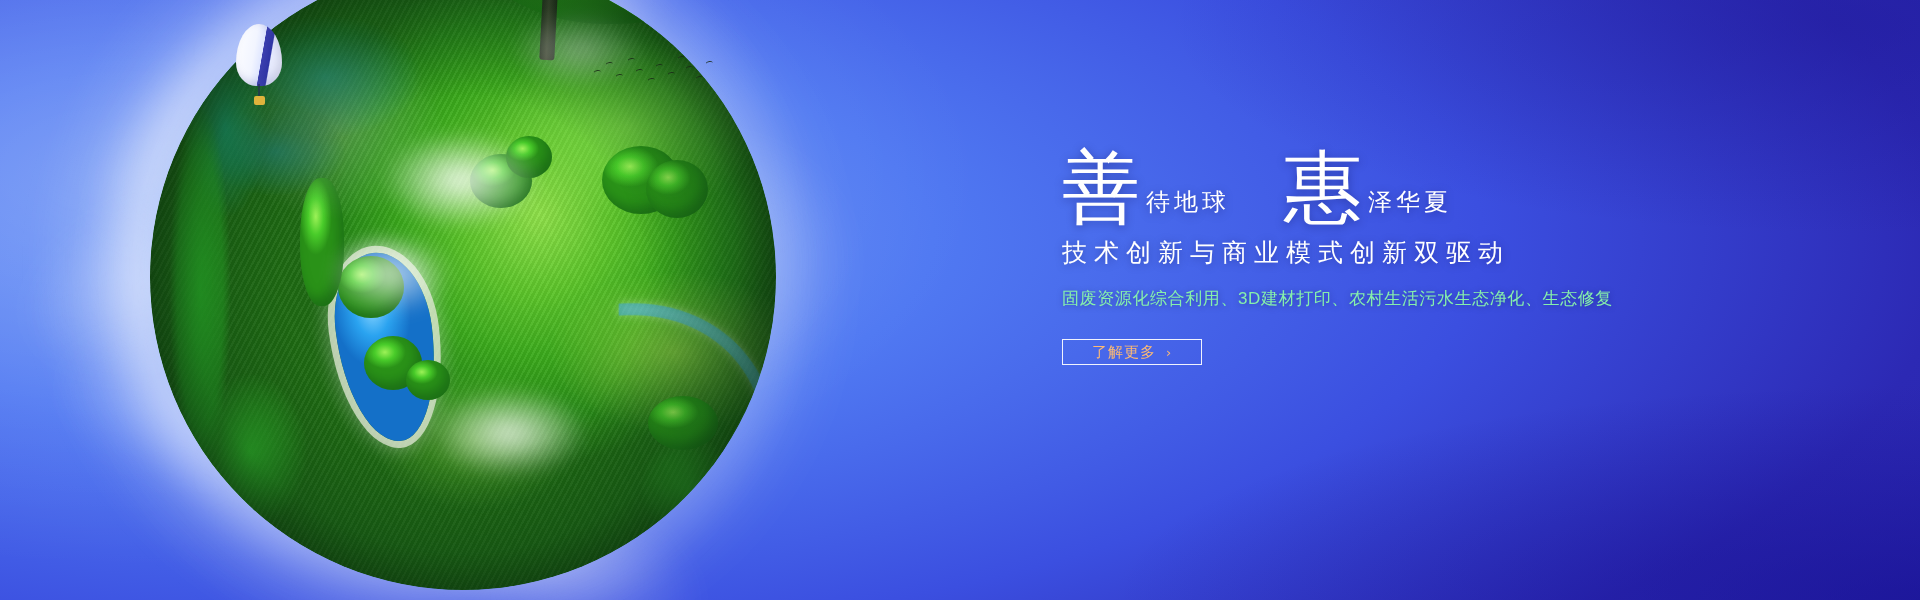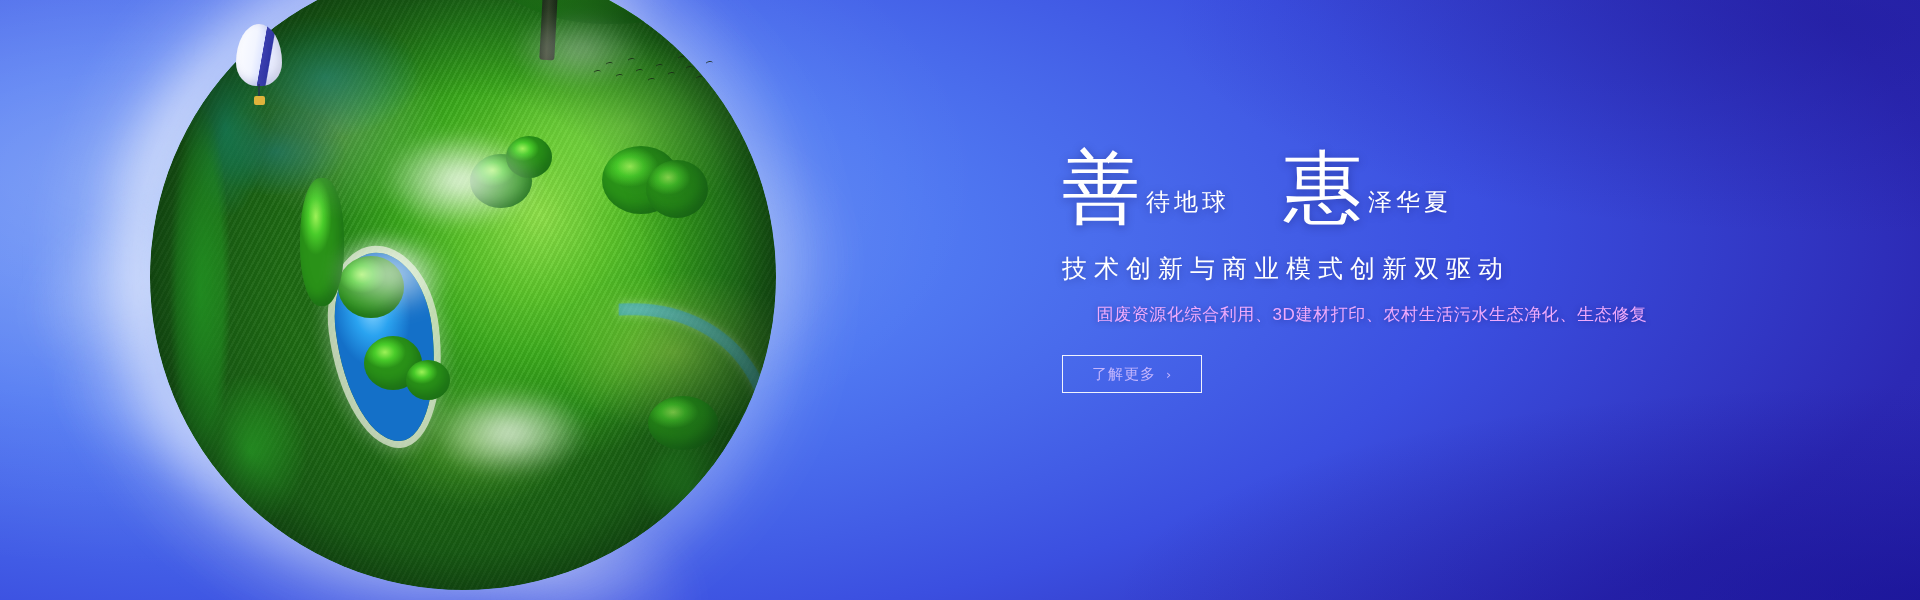--- a/index.html
+++ b/index.html
@@ -222,48 +222,47 @@
     font-size: 24px;
     font-weight: 400;
     letter-spacing: 4px;
     padding-left: 6px;
     position: relative;
     top: -6px;
   }
   .hl-gap { width: 54px; }
 
   .subtitle {
-    margin-top: 32px;
+    margin-top: 16px;
     color: #ffffff;
     font-size: 25px;
     letter-spacing: 7px;
     white-space: nowrap;
     text-shadow: 0 1px 8px rgba(10,10,70,0.35);
   }
   .desc {
     margin-top: 18px;
-    color: #f0abfc;
+    color: #86efac;
     font-size: 17px;
     letter-spacing: 0.6px;
     white-space: nowrap;
     text-shadow: 0 1px 6px rgba(10,10,70,0.35);
-    text-align: center;
   }
   .cta {
     margin-top: 29px;
     display: inline-flex;
     align-items: center;
     justify-content: center;
     gap: 10px;
     width: 140px;
-    height: 38px;
+    height: 26px;
     box-sizing: border-box;
     border: 1px solid rgba(255,255,255,0.92);
     background: transparent;
-    color: #c4b5fd;
+    color: #fdba74;
     font-size: 15px;
     letter-spacing: 1px;
     cursor: pointer;
     font-family: "Liberation Sans", "DejaVu Sans", sans-serif;
   }
   .cta .chev {
     font-size: 13px;
     line-height: 1;
     position: relative;
     top: 0px;

